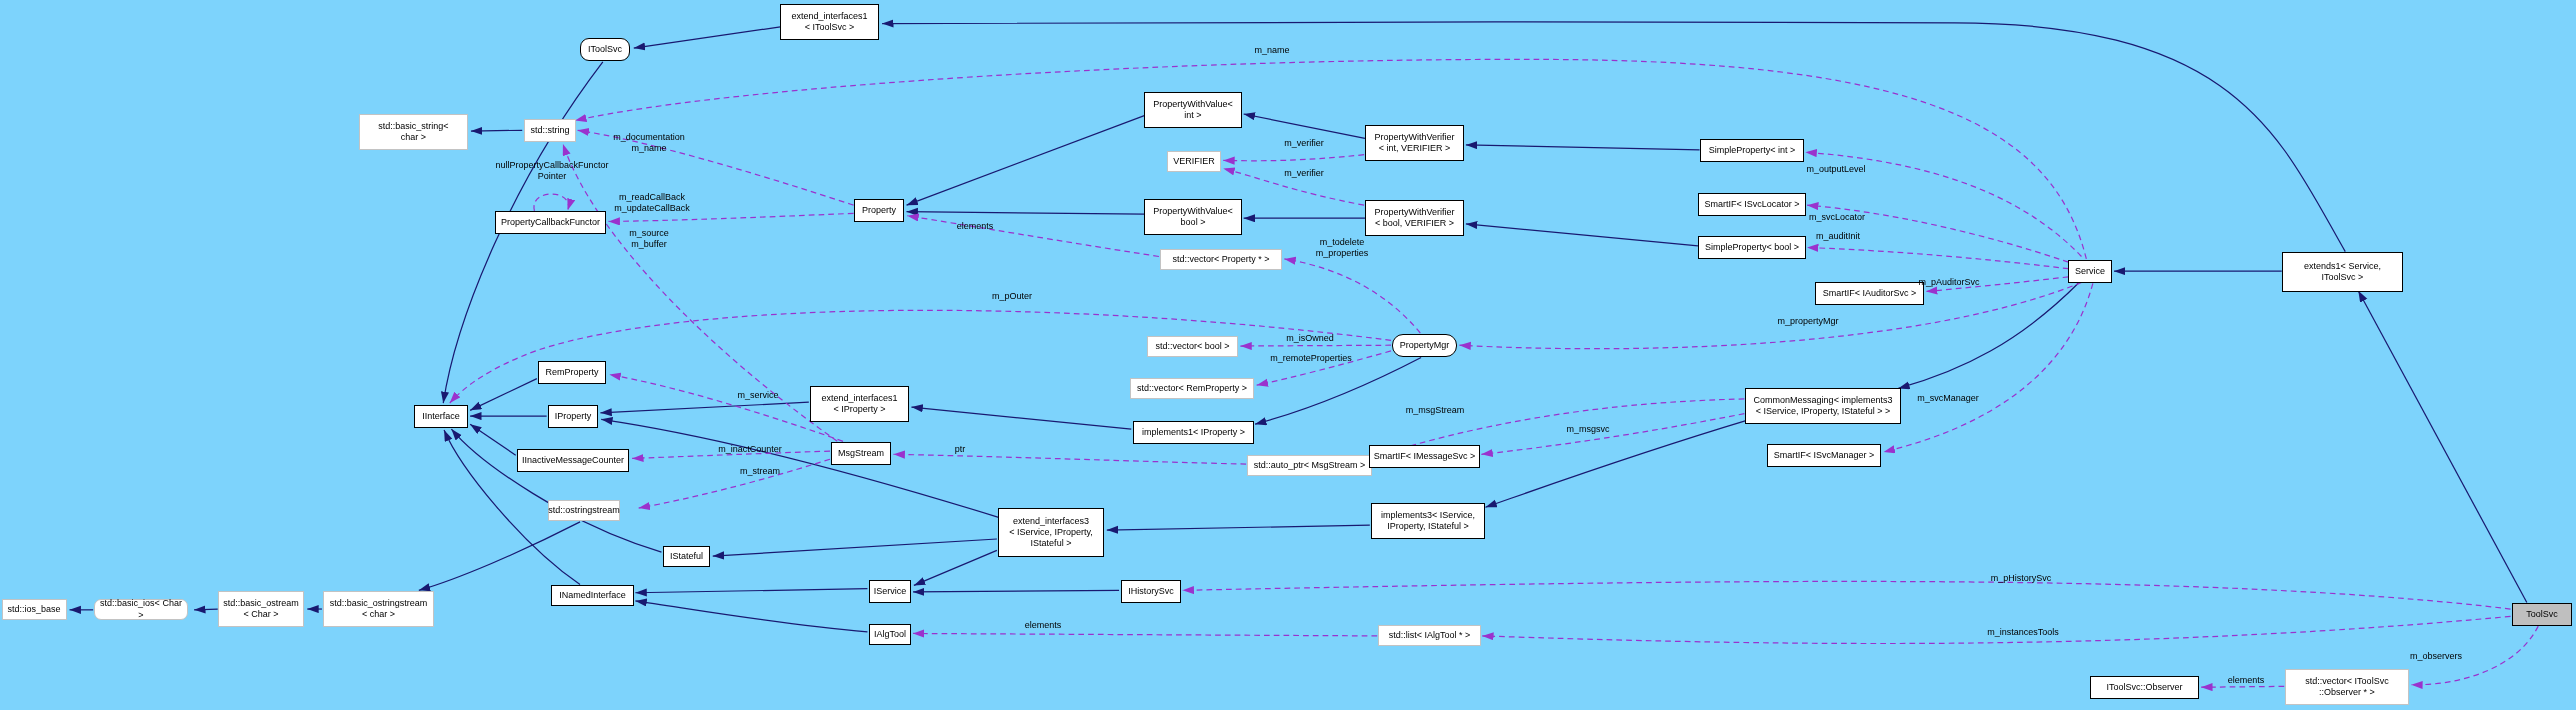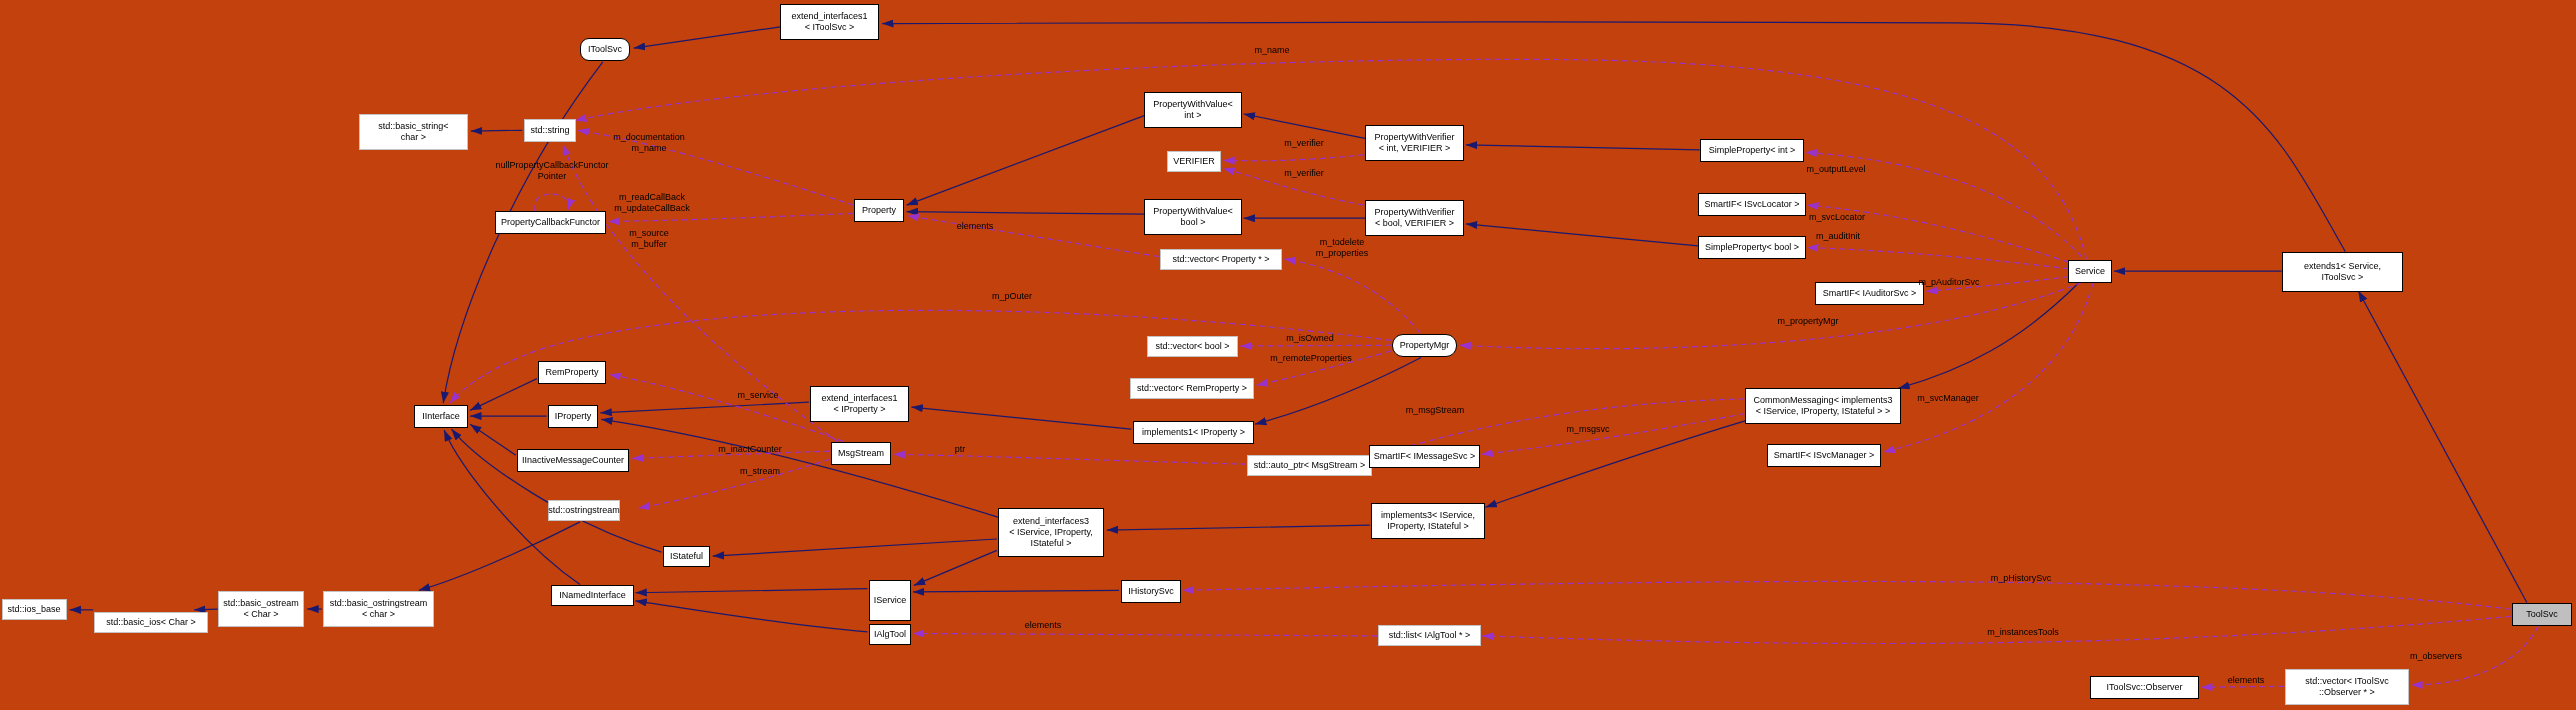--- a/index.html
+++ b/index.html
@@ -1,16 +1,16 @@
 <!DOCTYPE html>
 <html style="--c-inherit: #191970; --c-usage: #9a32cd; --c-subject: #bfbfbf;font-size:13px"><head>
 <meta charset="utf-8">
 <style>
   html,body{margin:0;padding:0;background:#ffffff;}
-  #diagram{position:relative;width:2576px;height:710px;background:#c2410c;overflow:hidden;
+  #diagram{position:relative;width:2576px;height:710px;background:#7dd3fc;overflow:hidden;
            font-family:"Liberation Sans",sans-serif;}
   #edges{position:absolute;left:0;top:0;width:2576px;height:710px;}
   path.e-inherit{stroke:var(--c-inherit,#191970);fill:none;stroke-width:1.5;}
   path.e-usage{stroke:var(--c-usage,#9a32cd);fill:none;stroke-width:1.5;stroke-dasharray:7 5;}
   .node{position:absolute;display:flex;align-items:center;justify-content:center;
         text-align:center;white-space:pre-line;background:#fff;border:1.1px solid #000;
         font-size:9px;line-height:1.25;color:#000;box-sizing:border-box;padding:0.8px 1.6px;cursor:pointer;}
   .node.external{border:0.8px solid #c3c3c3;}
   .node.subject{background:var(--c-subject,#bfbfbf);border:1.3px solid #000;cursor:default;}
   .edge-label{position:absolute;transform:translate(-50%,-50%);font-size:9px;line-height:1.2;
@@ -132,35 +132,35 @@
       <div class="node" style="left: 1745px; top: 388px; width: 156px; height: 36px;">CommonMessaging&lt; implements3
 &lt; IService, IProperty, IStateful &gt; &gt;</div>
       <div class="node" style="left: 1767px; top: 444px; width: 114px; height: 23px;">SmartIF&lt; ISvcManager &gt;</div>
       <div class="node" style="left: 538px; top: 361px; width: 68px; height: 23px;">RemProperty</div>
       <div class="node" style="left: 414px; top: 405px; width: 54px; height: 23px;">IInterface</div>
       <div class="node" style="left: 548px; top: 405px; width: 50px; height: 23px;">IProperty</div>
       <div class="node" style="left: 517px; top: 449px; width: 112px; height: 23px;">IInactiveMessageCounter</div>
       <div class="node external" style="left: 548px; top: 500px; width: 72px; height: 21px;">std::ostringstream</div>
       <div class="node" style="left: 663px; top: 546px; width: 47px; height: 21px;">IStateful</div>
       <div class="node" style="left: 551px; top: 585px; width: 83px; height: 21px;">INamedInterface</div>
-      <div class="node" style="left: 869px; top: 580px; width: 42px; height: 41px;">IService</div>
+      <div class="node" style="left: 869px; top: 580px; width: 42px; height: 23px;">IService</div>
       <div class="node" style="left: 869px; top: 624px; width: 42px; height: 21px;">IAlgTool</div>
       <div class="node" style="left: 998px; top: 508px; width: 106px; height: 49px;">extend_interfaces3
 &lt; IService, IProperty,
 IStateful &gt;</div>
       <div class="node" style="left: 1121px; top: 580px; width: 60px; height: 23px;">IHistorySvc</div>
       <div class="node" style="left: 1371px; top: 503px; width: 114px; height: 36px;">implements3&lt; IService,
 IProperty, IStateful &gt;</div>
       <div class="node external" style="left: 1378px; top: 625px; width: 103px; height: 21px;">std::list&lt; IAlgTool * &gt;</div>
       <div class="node subject" style="left: 2512px; top: 603px; width: 60px; height: 23px;">ToolSvc</div>
       <div class="node" style="left: 2090px; top: 676px; width: 109px; height: 23px;">IToolSvc::Observer</div>
       <div class="node external" style="left: 2285px; top: 669px; width: 124px; height: 36px;">std::vector&lt; IToolSvc
 ::Observer * &gt;</div>
       <div class="node external" style="left: 1.6px; top: 599px; width: 65px; height: 21px;">std::ios_base</div>
-      <div class="node external" style="left: 94px; top: 612px; width: 114px; height: 21px;">std::basic_ios&lt; Char &gt;</div>
+      <div class="node external" style="left: 94px; top: 599px; width: 94px; height: 21px; border-radius: 7px;">std::basic_ios&lt; Char &gt;</div>
       <div class="node external" style="left: 218px; top: 591px; width: 86px; height: 36px;">std::basic_ostream
 &lt; Char &gt;</div>
       <div class="node external" style="left: 323px; top: 591px; width: 111px; height: 36px;">std::basic_ostringstream
 &lt; char &gt;</div>
     </div>
   <div id="labels">
       <div class="edge-label" style="left: 1272px; top: 50px;">m_name</div>
       <div class="edge-label" style="left: 649px; top: 143px;">m_documentation
 m_name</div>
       <div class="edge-label" style="left: 652px; top: 203px;">m_readCallBack

